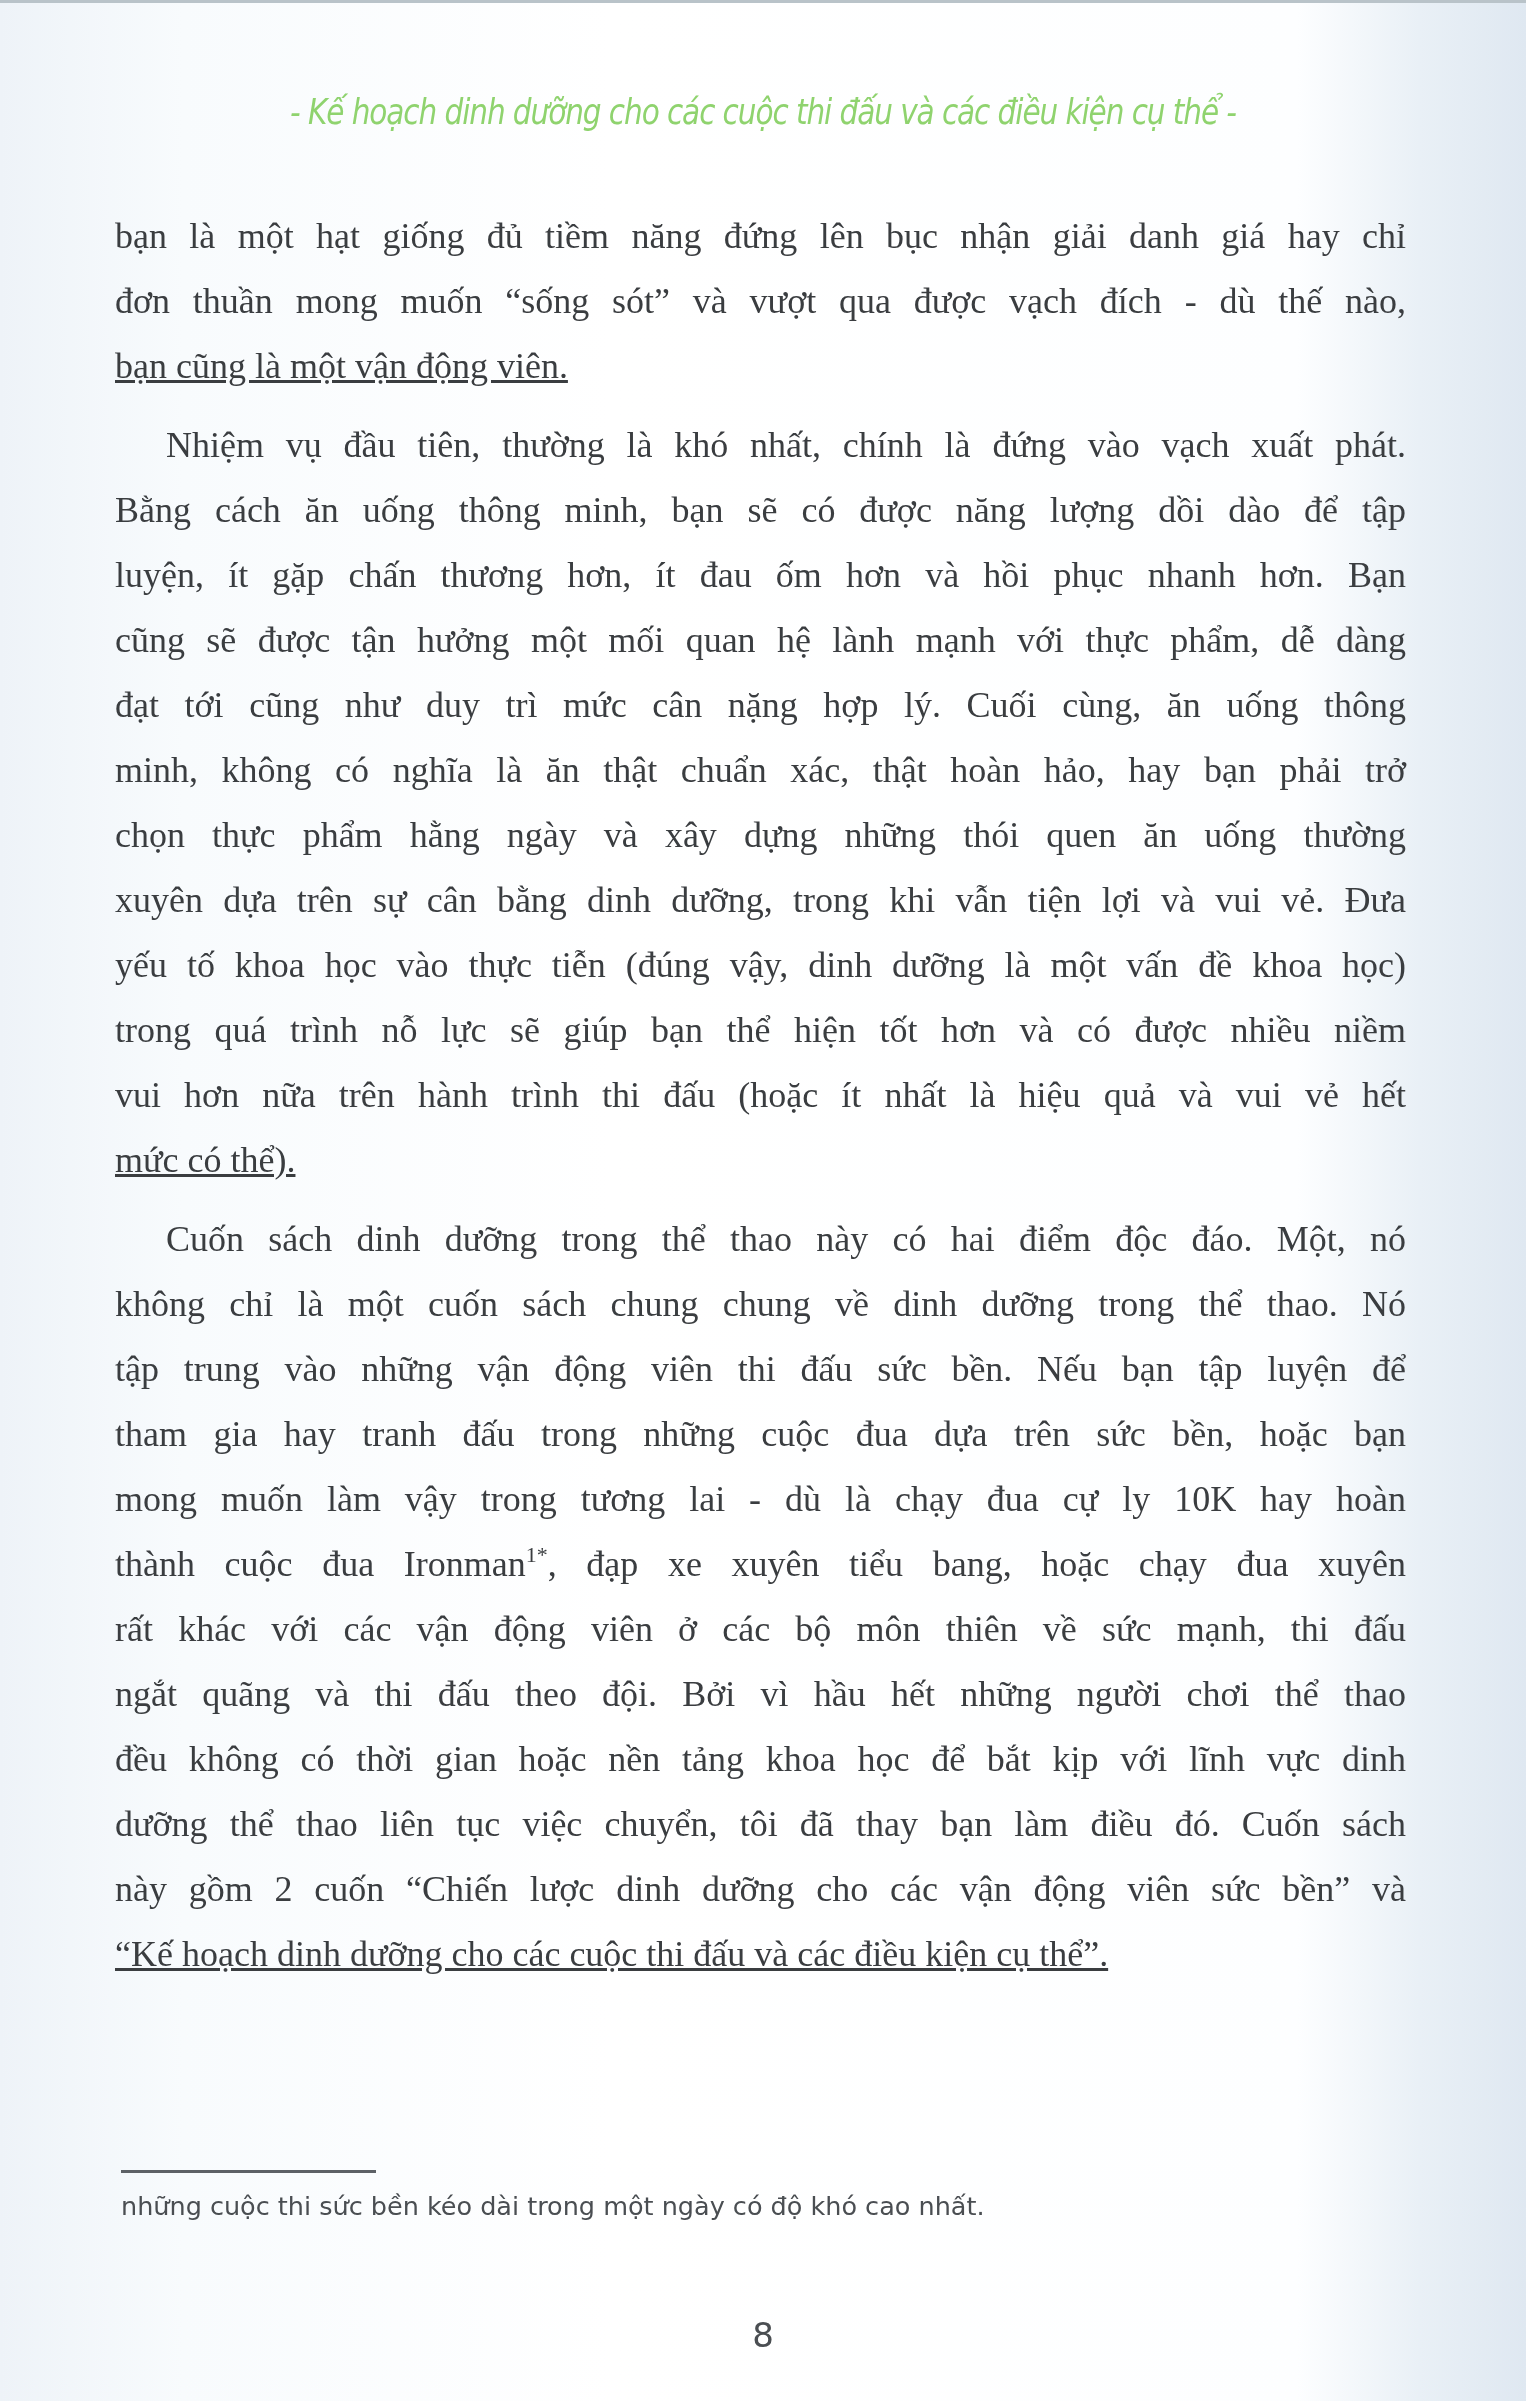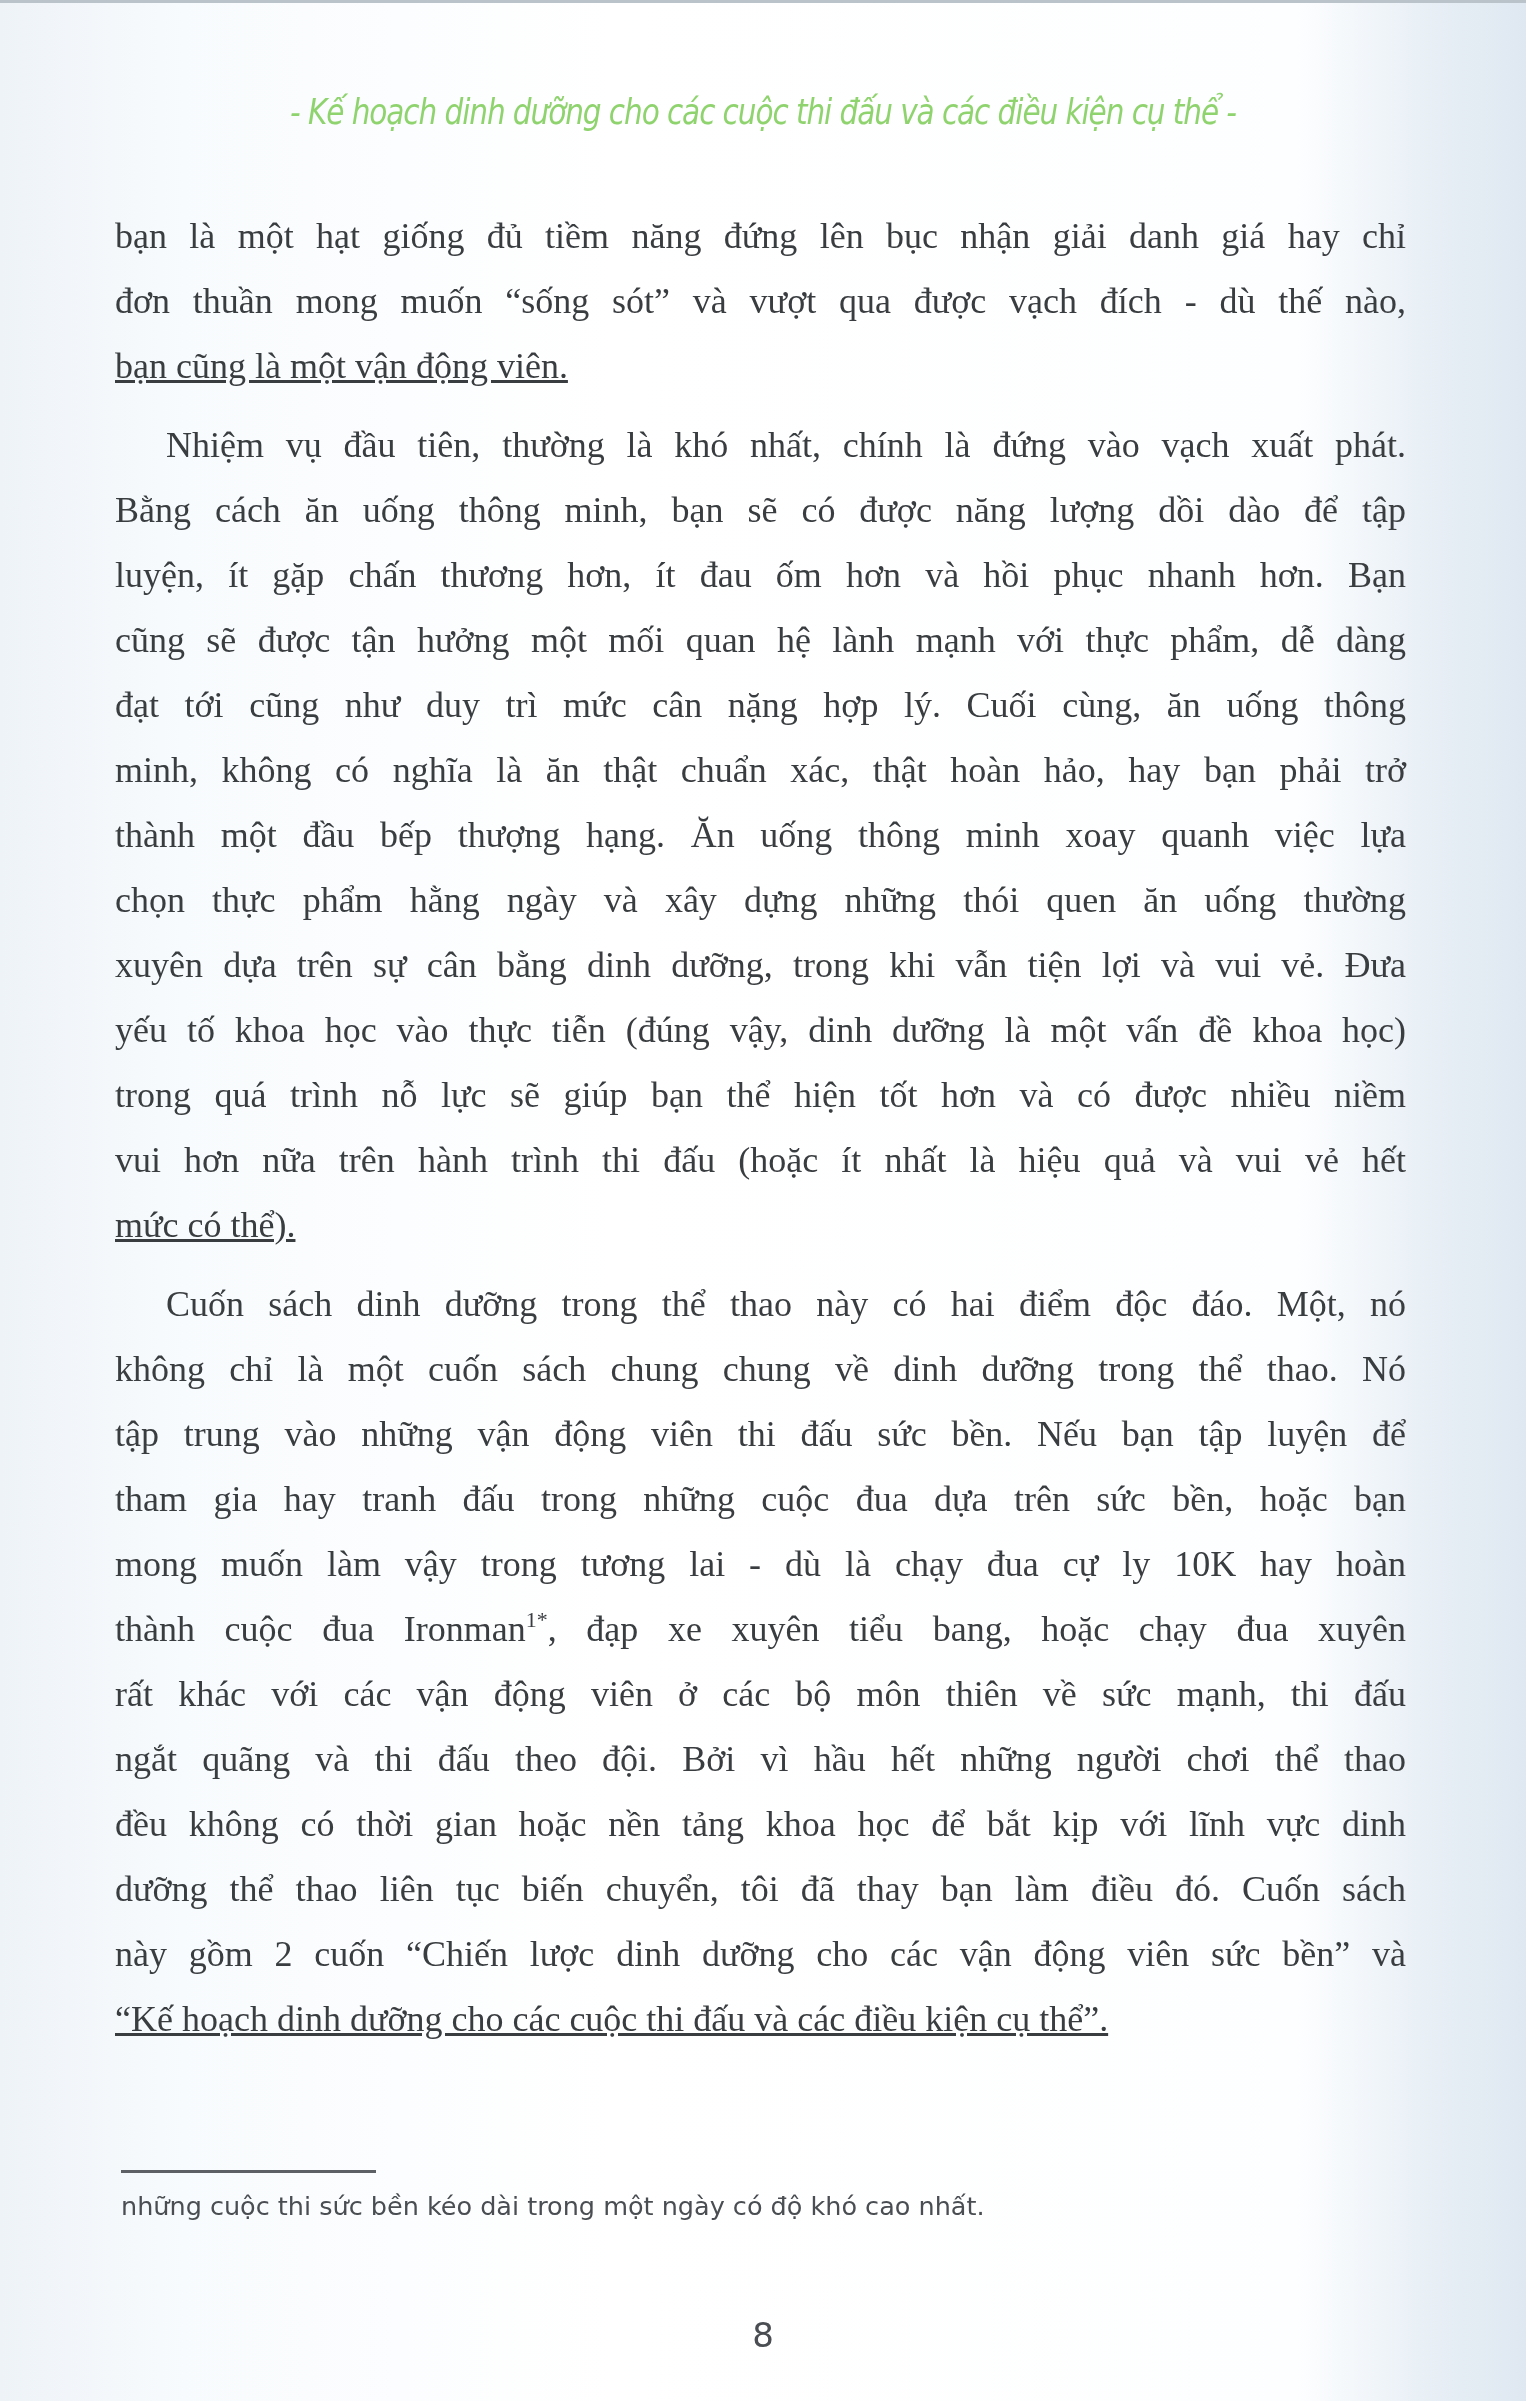--- a/index.html
+++ b/index.html
@@ -55,40 +55,39 @@
     <span class="line last">bạn cũng là một vận động viên.</span>
   </p>
 
   <p class="para">
     <span class="line" style="padding-left:51px">Nhiệm vụ đầu tiên, thường là khó nhất, chính là đứng vào vạch xuất phát.</span>
     <span class="line">Bằng cách ăn uống thông minh, bạn sẽ có được năng lượng dồi dào để tập</span>
     <span class="line">luyện, ít gặp chấn thương hơn, ít đau ốm hơn và hồi phục nhanh hơn. Bạn</span>
     <span class="line">cũng sẽ được tận hưởng một mối quan hệ lành mạnh với thực phẩm, dễ dàng</span>
     <span class="line">đạt tới cũng như duy trì mức cân nặng hợp lý. Cuối cùng, ăn uống thông</span>
     <span class="line">minh, không có nghĩa là ăn thật chuẩn xác, thật hoàn hảo, hay bạn phải trở</span>
-    <span class="line">thành một đầu bếp thượng hạng. Ăn uống thông minh xoay quanh việc lựa</span>
     <span class="line">chọn thực phẩm hằng ngày và xây dựng những thói quen ăn uống thường</span>
     <span class="line">xuyên dựa trên sự cân bằng dinh dưỡng, trong khi vẫn tiện lợi và vui vẻ. Đưa</span>
     <span class="line">yếu tố khoa học vào thực tiễn (đúng vậy, dinh dưỡng là một vấn đề khoa học)</span>
     <span class="line">trong quá trình nỗ lực sẽ giúp bạn thể hiện tốt hơn và có được nhiều niềm</span>
     <span class="line">vui hơn nữa trên hành trình thi đấu (hoặc ít nhất là hiệu quả và vui vẻ hết</span>
     <span class="line last">mức có thể).</span>
   </p>
 
   <p class="para">
     <span class="line" style="padding-left:51px">Cuốn sách dinh dưỡng trong thể thao này có hai điểm độc đáo. Một, nó</span>
     <span class="line">không chỉ là một cuốn sách chung chung về dinh dưỡng trong thể thao. Nó</span>
     <span class="line">tập trung vào những vận động viên thi đấu sức bền. Nếu bạn tập luyện để</span>
     <span class="line">tham gia hay tranh đấu trong những cuộc đua dựa trên sức bền, hoặc bạn</span>
     <span class="line">mong muốn làm vậy trong tương lai - dù là chạy đua cự ly 10K hay hoàn</span>
     <span class="line"><span>thành cuộc đua Ironman</span><sup>1*</sup><span>, đạp xe xuyên tiểu bang, hoặc chạy đua xuyên</span></span>
     <span class="line">rất khác với các vận động viên ở các bộ môn thiên về sức mạnh, thi đấu</span>
     <span class="line">ngắt quãng và thi đấu theo đội. Bởi vì hầu hết những người chơi thể thao</span>
     <span class="line">đều không có thời gian hoặc nền tảng khoa học để bắt kịp với lĩnh vực dinh</span>
-    <span class="line">dưỡng thể thao liên tục biến chuyển, tôi đã thay bạn làm điều đó. Cuốn sách</span>
+    <span class="line">dưỡng thể thao liên tục việc chuyển, tôi đã thay bạn làm điều đó. Cuốn sách</span>
     <span class="line">này gồm 2 cuốn “Chiến lược dinh dưỡng cho các vận động viên sức bền” và</span>
     <span class="line last">“Kế hoạch dinh dưỡng cho các cuộc thi đấu và các điều kiện cụ thể”.</span>
   </p>
 </div>
 
 <div class="footnote-rule"></div>
 
 <div class="footnote">
   <span class="fn-line">những cuộc thi sức bền kéo dài trong một ngày có độ khó cao nhất.</span>
 </div>

